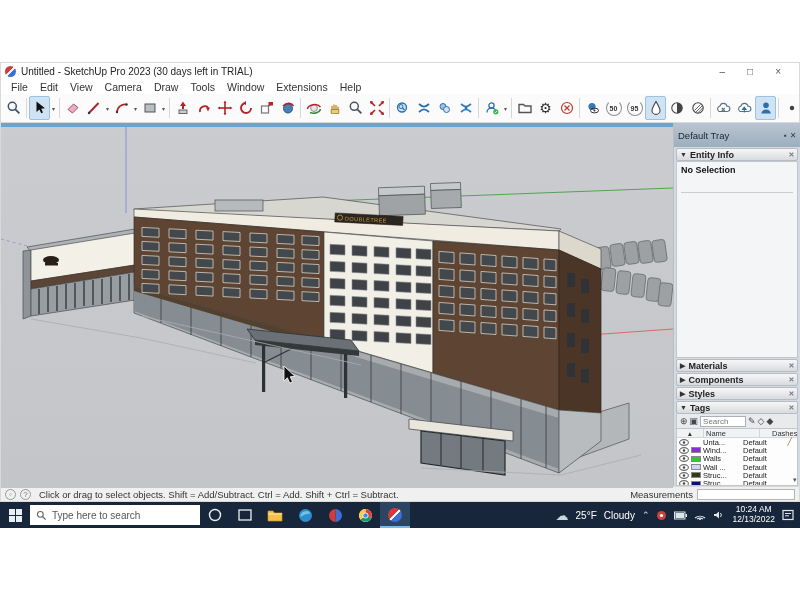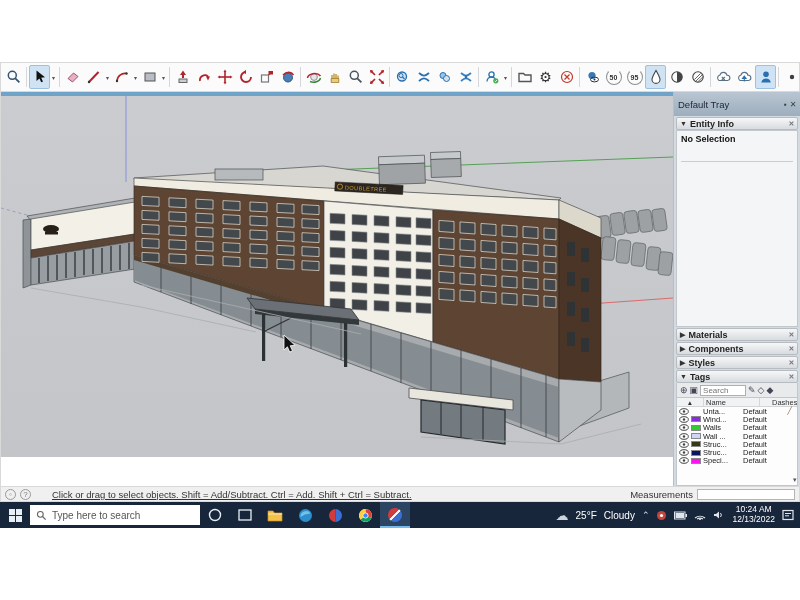--- a/index.html
+++ b/index.html
@@ -47,21 +47,21 @@
   .tag-row .eye{width:14px;display:flex;justify-content:center;}
   .tag-row .sw{width:10px;height:6px;margin-right:2px;border:1px solid #888;}
   .tag-row .sw.none{visibility:hidden;}
   .tag-row .nm{width:40px;overflow:hidden;white-space:nowrap;}
   .tag-row .ds{flex:1;}
   .tag-row .pen{width:10px;color:#8b5a2b;font-size:7px;}
   .scroll-dn{position:absolute;right:1px;bottom:1px;font-size:7px;color:#556;}
   
   .statusbar{height:15px;background:#f0f0f0;border-top:1px solid #d8d8d8;display:flex;align-items:center;font-size:9.5px;color:#333;padding:0 4px;}
   .sb-ic{width:11px;height:11px;border-radius:50%;border:1px solid #999;color:#777;font-size:8px;display:flex;align-items:center;justify-content:center;margin-right:4px;flex:0 0 auto;}
-  .sb-hint{margin-left:17px;white-space:nowrap;text-decoration:underline;}
+  .sb-hint{margin-left:4px;white-space:nowrap;}
   .sb-meas{margin-left:auto;display:flex;align-items:center;gap:4px;}
   .sb-meas label{font-size:9.5px;color:#333;}
   .sb-meas input{width:98px;height:11px;border:1px solid #b5b5b5;background:#fff;}
   
   .taskbar{position:absolute;left:0;top:502px;width:800px;height:26px;background:#17263b;display:flex;align-items:center;color:#fff;}
   .tk-start{width:30px;height:26px;display:flex;align-items:center;justify-content:center;}
   .winlogo{width:13px;height:13px;display:grid;grid-template-columns:6px 6px;grid-template-rows:6px 6px;gap:1px;}
   .winlogo i{background:#e8eef5;}
   .tk-search{width:170px;height:20px;background:#fff;display:flex;align-items:center;gap:5px;padding:0 6px;color:#555;font-size:10px;}
   .tk-ic{width:30px;height:26px;display:flex;align-items:center;justify-content:center;}
@@ -71,21 +71,41 @@
   .cloud{font-size:13px;color:#cdd4dc;}
   .chev{font-size:9px;color:#dfe5ec;}
   svg{display:block;}
 </style>
 </head>
 <body>
 <div class="frame">
 
 <div class="app">
 
-
+  <div class="titlebar">
+    <span class="su-logo"></span>
+    <span>Untitled - SketchUp Pro 2023 (30 days left in TRIAL)</span>
+    <span class="win-controls">
+      <span>–</span>
+      <span>□</span>
+      <span>×</span>
+    </span>
+  </div>
+
+  <div class="menubar">
+    <span>File</span>
+    <span>Edit</span>
+    <span>View</span>
+    <span>Camera</span>
+    <span>Draw</span>
+    <span>Tools</span>
+    <span>Window</span>
+    <span>Extensions</span>
+    <span>Help</span>
+  </div>
 
   <div class="toolbar">
     <span class="tb">
           <svg width="16" height="16" viewBox="0 0 16 16">
             <circle cx="6.3" cy="6.3" r="4" fill="none" stroke="#37536f" stroke-width="1.5"></circle>
             <line x1="9.3" y1="9.3" x2="13.4" y2="13.4" stroke="#37536f" stroke-width="1.8"></line>
           </svg>
         </span>
     <span class="tb-sep"></span>
     <span class="tb active">

